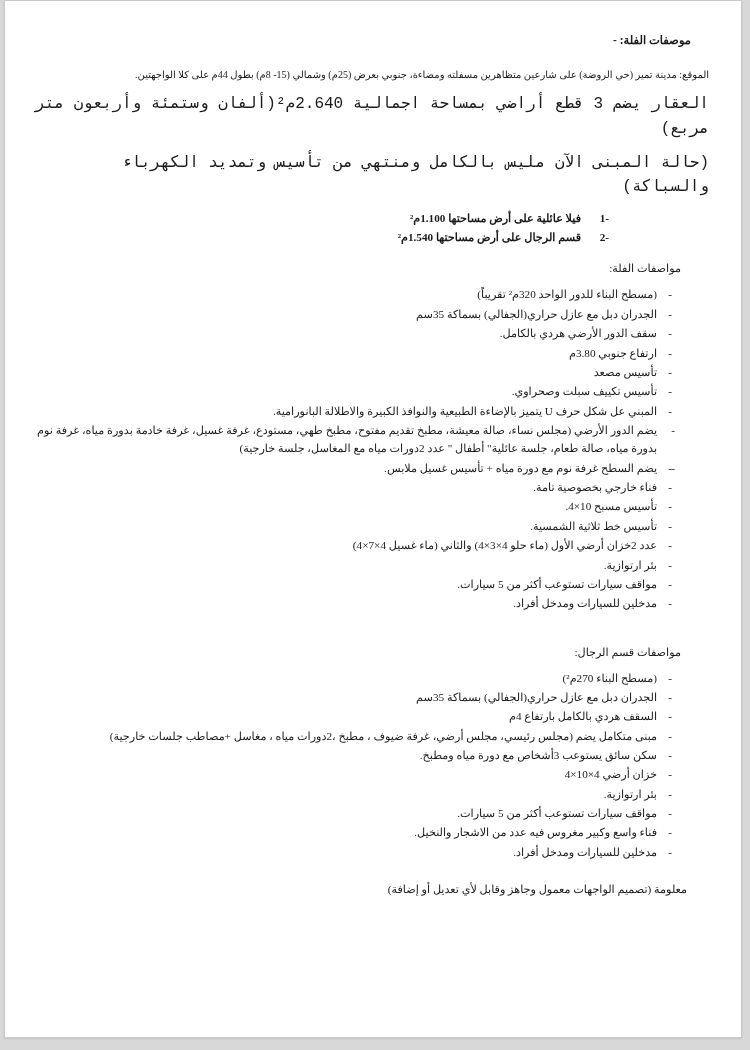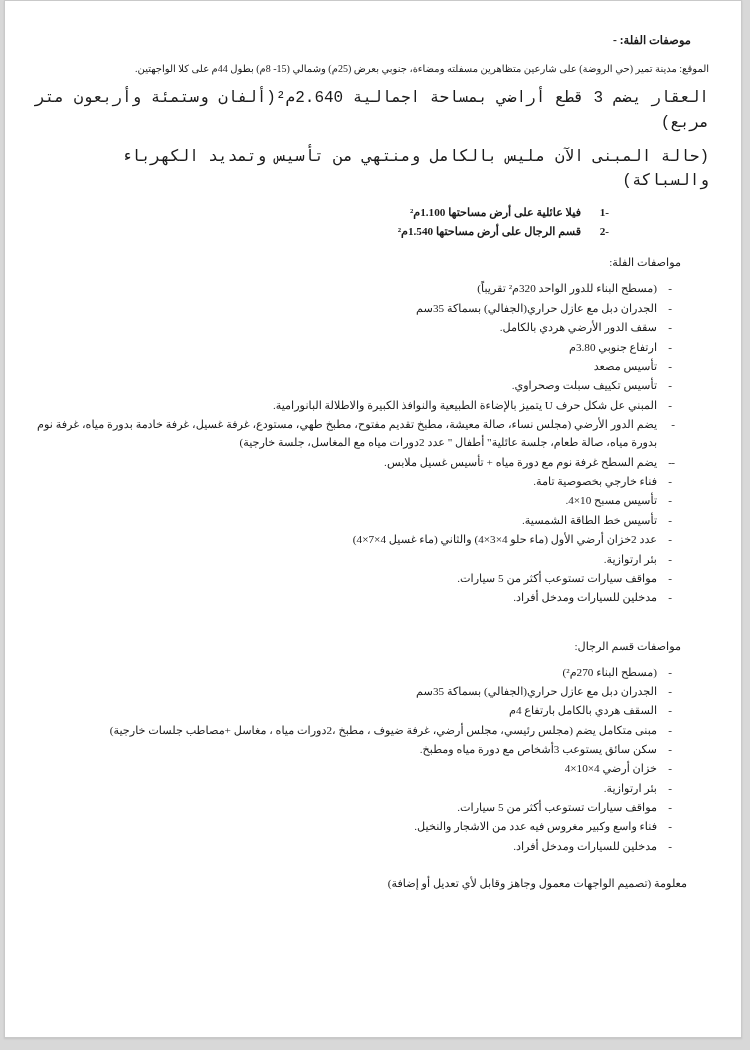--- a/index.html
+++ b/index.html
@@ -30,21 +30,21 @@
     text-align: right;
     padding: 26px 32px 0 28px;
     color: #1b1b1b;
   }
 
   
   .doc-title {
     font-weight: bold;
     font-size: 11.5px;
     letter-spacing: 0;
-    margin: 6px 18px 14px 0;
+    margin: 6px 18px 20px 0;
     text-align: right;
   }
   .para {
     font-size: 16px;
     line-height: 1.55;
     margin: 0 0 9px 0;
     text-align: right;
     font-family: Liberation Mono, monospace;
   }
   .para-justify {
@@ -158,21 +158,21 @@
       <li class="nowrap-line"><span class="dash">-</span><span>سقف الدور الأرضي هردي بالكامل.</span></li>
       <li class="nowrap-line"><span class="dash">-</span><span>ارتفاع جنوبي 3.80م</span></li>
       <li class="nowrap-line"><span class="dash">-</span><span>تأسيس مصعد</span></li>
       <li class="nowrap-line"><span class="dash">-</span><span>تأسيس تكييف سبلت وصحراوي.</span></li>
       <li class="nowrap-line"><span class="dash">-</span><span>المبني عل شكل حرف U يتميز بالإضاءة الطبيعية والنوافذ الكبيرة والاطلالة البانورامية.</span></li>
       <li class="wide"><span class="dash">-</span><span>يضم الدور الأرضي (مجلس نساء، صالة معيشة، مطبخ تقديم مفتوح، مطبخ طهي، مستودع، غرفة غسيل، غرفة خادمة بدورة مياه، غرفة نوم بدورة مياه، صالة طعام، جلسة عائلية" أطفال " عدد 2دورات مياه مع المغاسل، جلسة خارجية)</span></li>
       <li class="wide"><span class="dash">-</span></li>
       <li class="nowrap-line"><span class="dash">-</span><span>يضم السطح غرفة نوم مع دورة مياه + تأسيس غسيل ملابس.</span></li>
       <li class="nowrap-line"><span class="dash">-</span><span>فناء خارجي بخصوصية تامة.</span></li>
       <li class="nowrap-line"><span class="dash">-</span><span>تأسيس مسبح 10×4.</span></li>
-      <li class="nowrap-line"><span class="dash">-</span><span>تأسيس خط الطاقة الشمسية.</span></li>
+      <li class="nowrap-line"><span class="dash">-</span><span>تأسيس خط ثلاثية الشمسية.</span></li>
       <li class="nowrap-line"><span class="dash">-</span><span>عدد 2خزان أرضي الأول (ماء حلو 4×3×4) والثاني (ماء غسيل 4×7×4)</span></li>
       <li class="nowrap-line"><span class="dash">-</span><span>بئر ارتوازية.</span></li>
       <li class="nowrap-line"><span class="dash">-</span><span>مواقف سيارات تستوعب أكثر من 5 سيارات.</span></li>
       <li class="nowrap-line"><span class="dash">-</span><span>مدخلين للسيارات ومدخل أفراد.</span></li>
     </ul>
 
     <div class="spacer-md"></div>
 
     <div class="section-head">مواصفات قسم الرجال:</div>
 

